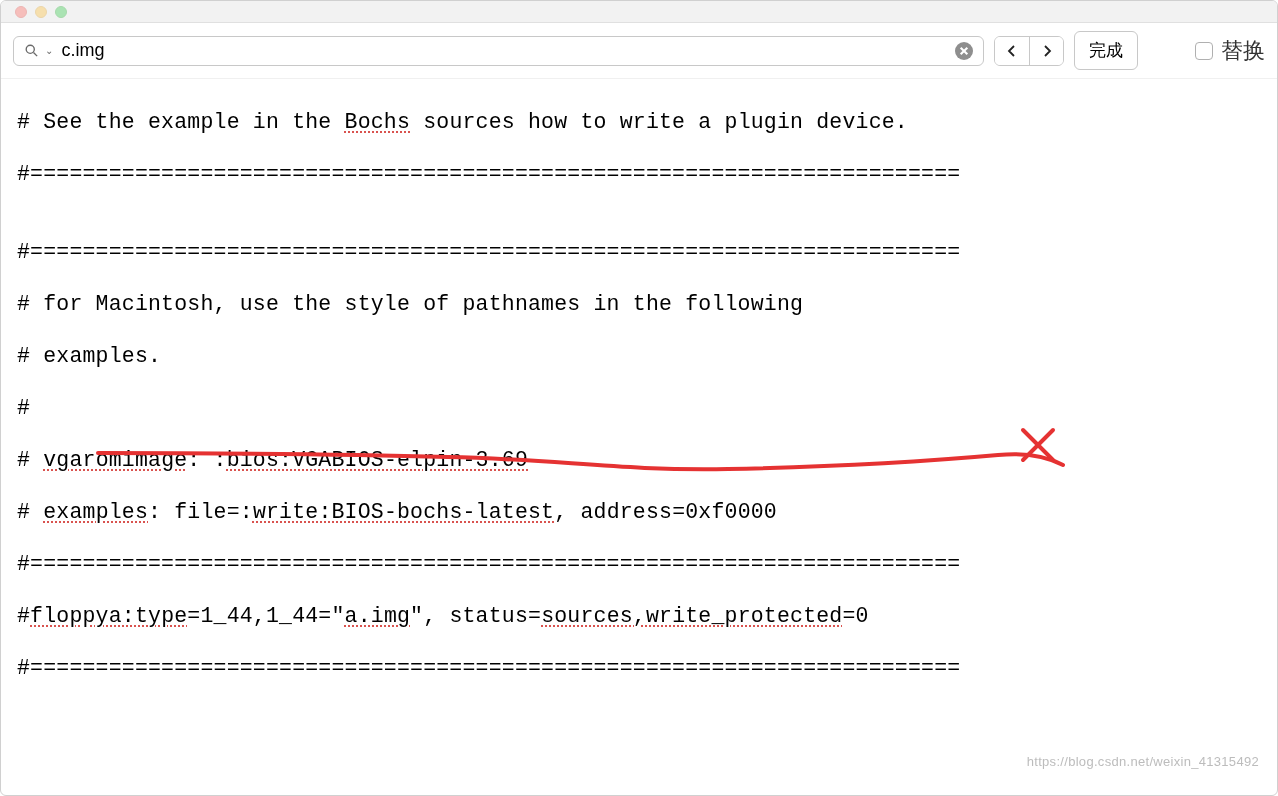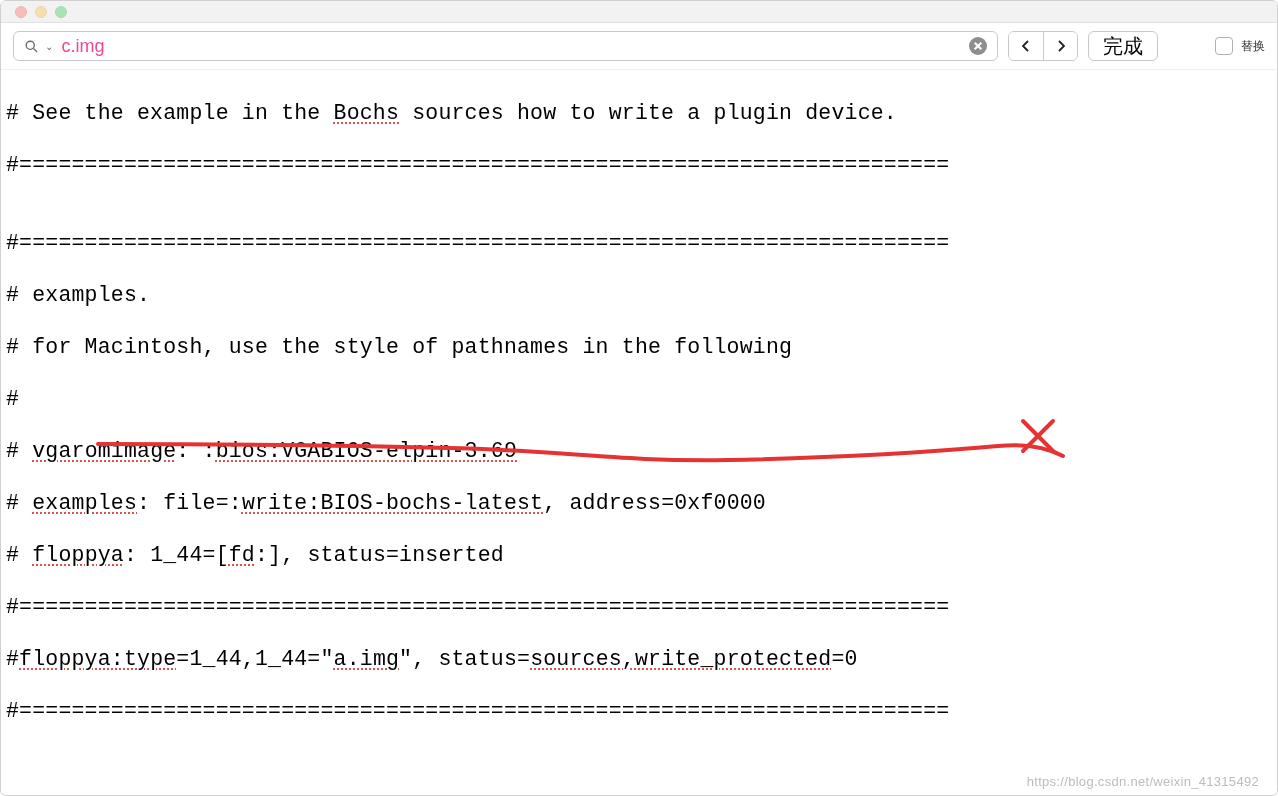--- a/index.html
+++ b/index.html
@@ -68,21 +68,21 @@
       margin-right: 8px;
       color:#6a6a6a;
       font-size:10px;
     }
     .search-input {
       border: none;
       outline: none;
       font-size: 18px;
       flex: 1;
       background: transparent;
-      color: #ec4899;
+      color: #000000;
       font-family: -apple-system, BlinkMacSystemFont, sans-serif;
     }
     .clear-btn {
       width: 18px;
       height: 18px;
       border-radius: 50%;
       background: #8e8e8e;
       display: flex;
       align-items: center;
       justify-content: center;
@@ -103,48 +103,48 @@
       justify-content: center;
       cursor: pointer;
       color: #333;
       font-size: 16px;
       background: #fff;
     }
     .nav-btn + .nav-btn { border-left: 1px solid #c8c8c8; }
     .done-btn {
       border: 1px solid #c8c8c8;
       border-radius: 6px;
-      height: 30px;
+      height: 39px;
       padding: 0 14px;
       display: flex;
       align-items: center;
-      font-size: 20px;
+      font-size: 17px;
       cursor: pointer;
       background: #fff;
       text-align: right;
     }
     .replace-group {
       display: flex;
       align-items: center;
       gap: 8px;
-      font-size: 12px;
+      font-size: 22px;
       color: #333;
       padding-left: 47px;
     }
     .replace-checkbox {
       width: 18px;
       height: 18px;
       border: 1px solid #b0b0b0;
       border-radius: 4px;
       background: #fff;
       cursor: pointer;
     }
     .editor-area {
       flex: 1;
-      padding: 4px 8px 8px 5px;
+      padding: 4px 8px 8px 16px;
       font-family: "Menlo", "Monaco", "Courier New", monospace;
       font-size: 21.5px;
       line-height: 26px;
       color: #000;
       white-space: pre;
       overflow: hidden;
       position: relative;
       letter-spacing: 0.2px;
     }
     .line { position: relative; }
@@ -155,21 +155,21 @@
     }
     .annotation-overlay {
       position: absolute;
       pointer-events: none;
       z-index: 10;
     }
     .annotation-overlay svg { overflow: visible; }
     .watermark {
       position: absolute;
       right: 18px;
-      bottom: 0;
+      bottom: 20px;
       font-size: 13px;
       color: rgba(160,160,160,0.7);
       font-family: -apple-system, sans-serif;
       letter-spacing:0.3px;
     }
   </style>
 </head>
 <body>
 
 <div class="window-frame">
@@ -216,26 +216,25 @@
       <div class="replace-checkbox"></div>
       <span>替换</span>
     </div>
   </div>
 
   <div class="editor-area">
 <div class="line"># See the example in the <span class="spell-err">Bochs</span> sources how to write a plugin device.</div>
 <div class="line">#=======================================================================</div>
 <div class="line"></div>
 <div class="line">#=======================================================================</div>
+<div class="line"># for Macintosh, use the style of pathnames in the following</div>
 <div class="line"># examples.</div>
-<div class="line"># for Macintosh, use the style of pathnames in the following</div>
 <div class="line">#</div>
 <div class="line"># <span class="spell-err">vgaromimage</span>: :<span class="spell-err">bios:VGABIOS-elpin-3.69</span></div>
 <div class="line"># <span class="spell-err">examples</span>: file=:<span class="spell-err">write:BIOS-bochs-latest</span>, address=0xf0000</div>
-<div class="line"># <span class="spell-err">floppya</span>: 1_44=[<span class="spell-err">fd</span>:], status=inserted</div>
 <div class="line">#=======================================================================</div>
 <div class="line">#<span class="spell-err">floppya:type</span>=1_44,1_44="<span class="spell-err">a.img</span>", status=<span class="spell-err">sources,write_protected</span>=0</div>
 <div class="line">#=======================================================================</div>
 
 
 
 
 
 
 

